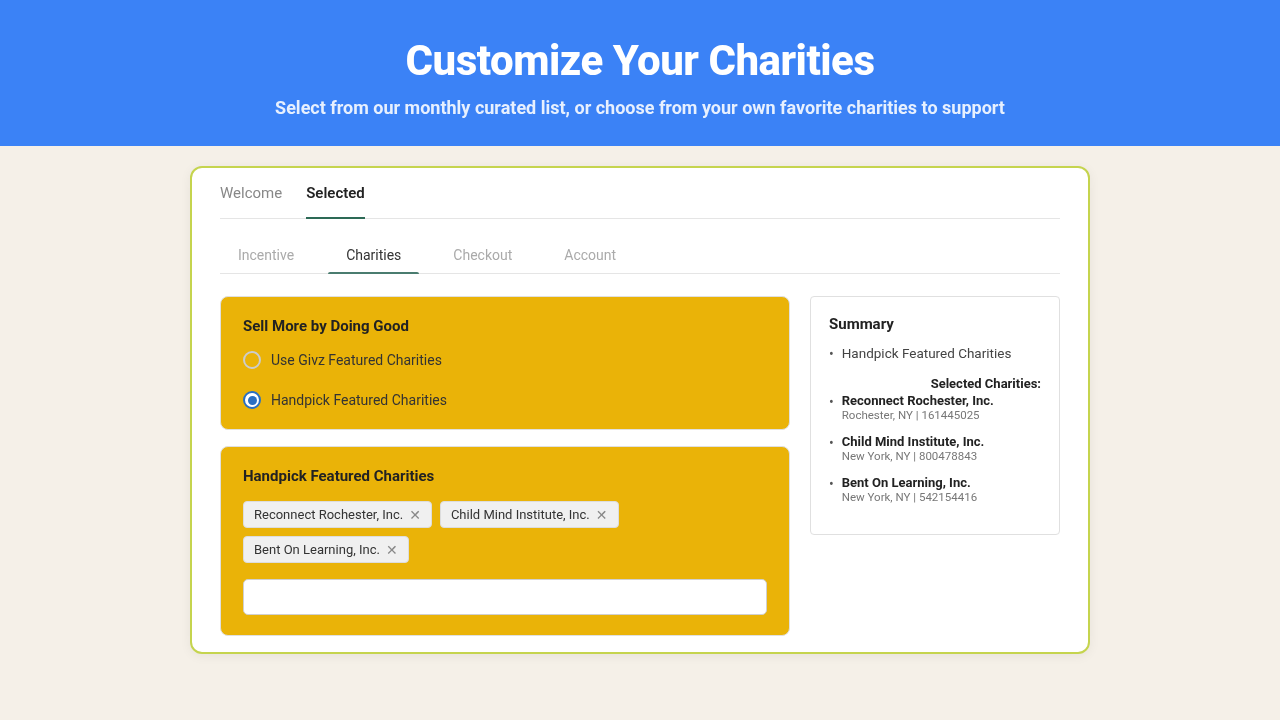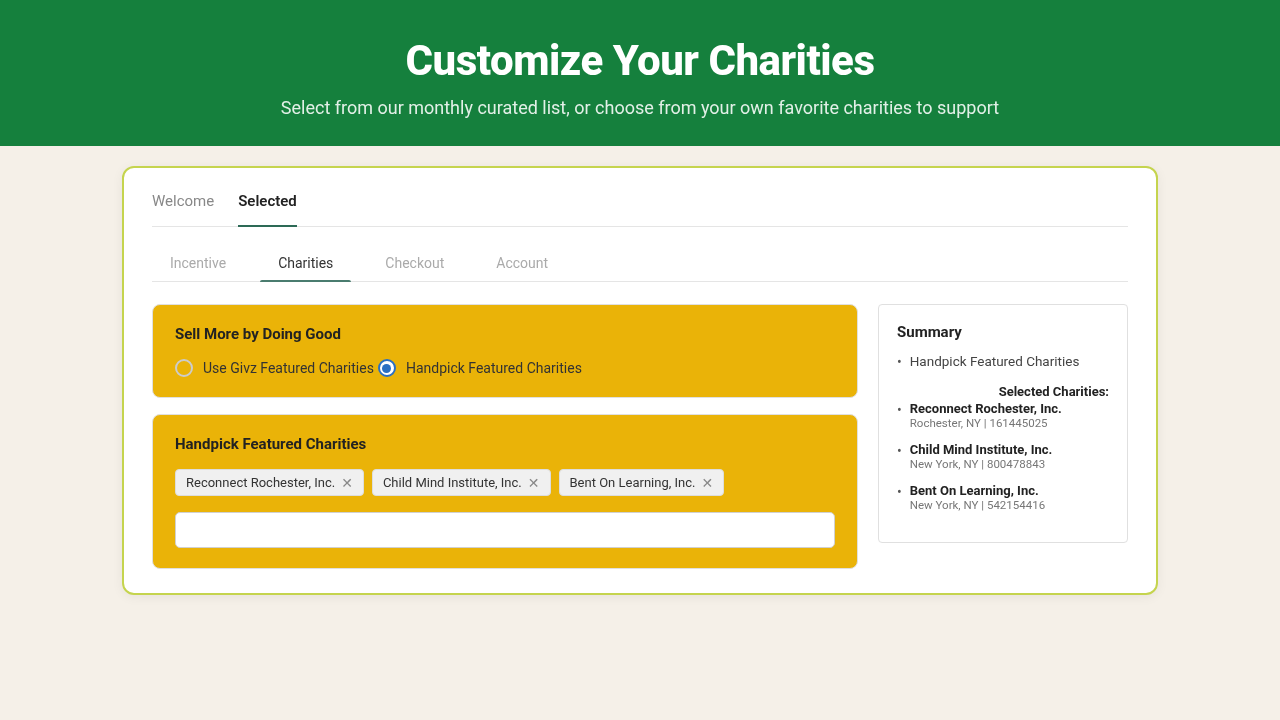--- a/index.html
+++ b/index.html
@@ -8,61 +8,61 @@
       background: #4a7c6f;
       width: 1280px;
       height: 720px;
       overflow: hidden;
       display: flex;
       flex-direction: column;
     }
 
     
     .header-section {
-      background: #15803d;
+      background: #3b82f6;
       display: flex;
       flex-direction: column;
       align-items: center;
       justify-content: center;
       padding: 36px 20px 28px;
       flex-shrink: 0;
     }
 
     .header-title {
       font-size: 42px;
       font-weight: 800;
       color: #ffffff;
       margin-bottom: 12px;
       letter-spacing: -0.5px;
     }
 
     .header-subtitle {
       font-size: 18px;
-      font-weight: 400;
+      font-weight: 700;
       color: rgba(255,255,255,0.88);
       text-align: center;
     }
 
     
     .main-area {
       background: #f5f0e8;
       flex: 1;
       display: flex;
       align-items: flex-start;
       justify-content: center;
       padding: 20px 40px 20px;
     }
 
     
     .card {
       background: #ffffff;
       border-radius: 12px;
       border: 2.5px solid #c5d44e;
-      width: 1036px;
-      padding: 24px 28px;
+      width: 900px;
+      padding: 16px 28px;
       box-shadow: 0 2px 12px rgba(0,0,0,0.06);
     }
 
     
     .top-nav {
       display: flex;
       gap: 24px;
       margin-bottom: 20px;
       border-bottom: 1px solid #e5e5e5;
       padding-bottom: 12px;
@@ -137,22 +137,22 @@
 
     .panel-title {
       font-size: 15px;
       font-weight: 700;
       color: #222;
       margin-bottom: 16px;
     }
 
     .radio-group {
       display: flex;
-      flex-direction: row;
-      gap: 4px;
+      flex-direction: column;
+      gap: 22px;
     }
 
     .radio-item {
       display: flex;
       align-items: center;
       gap: 10px;
       cursor: pointer;
     }
 
     .radio-circle {

